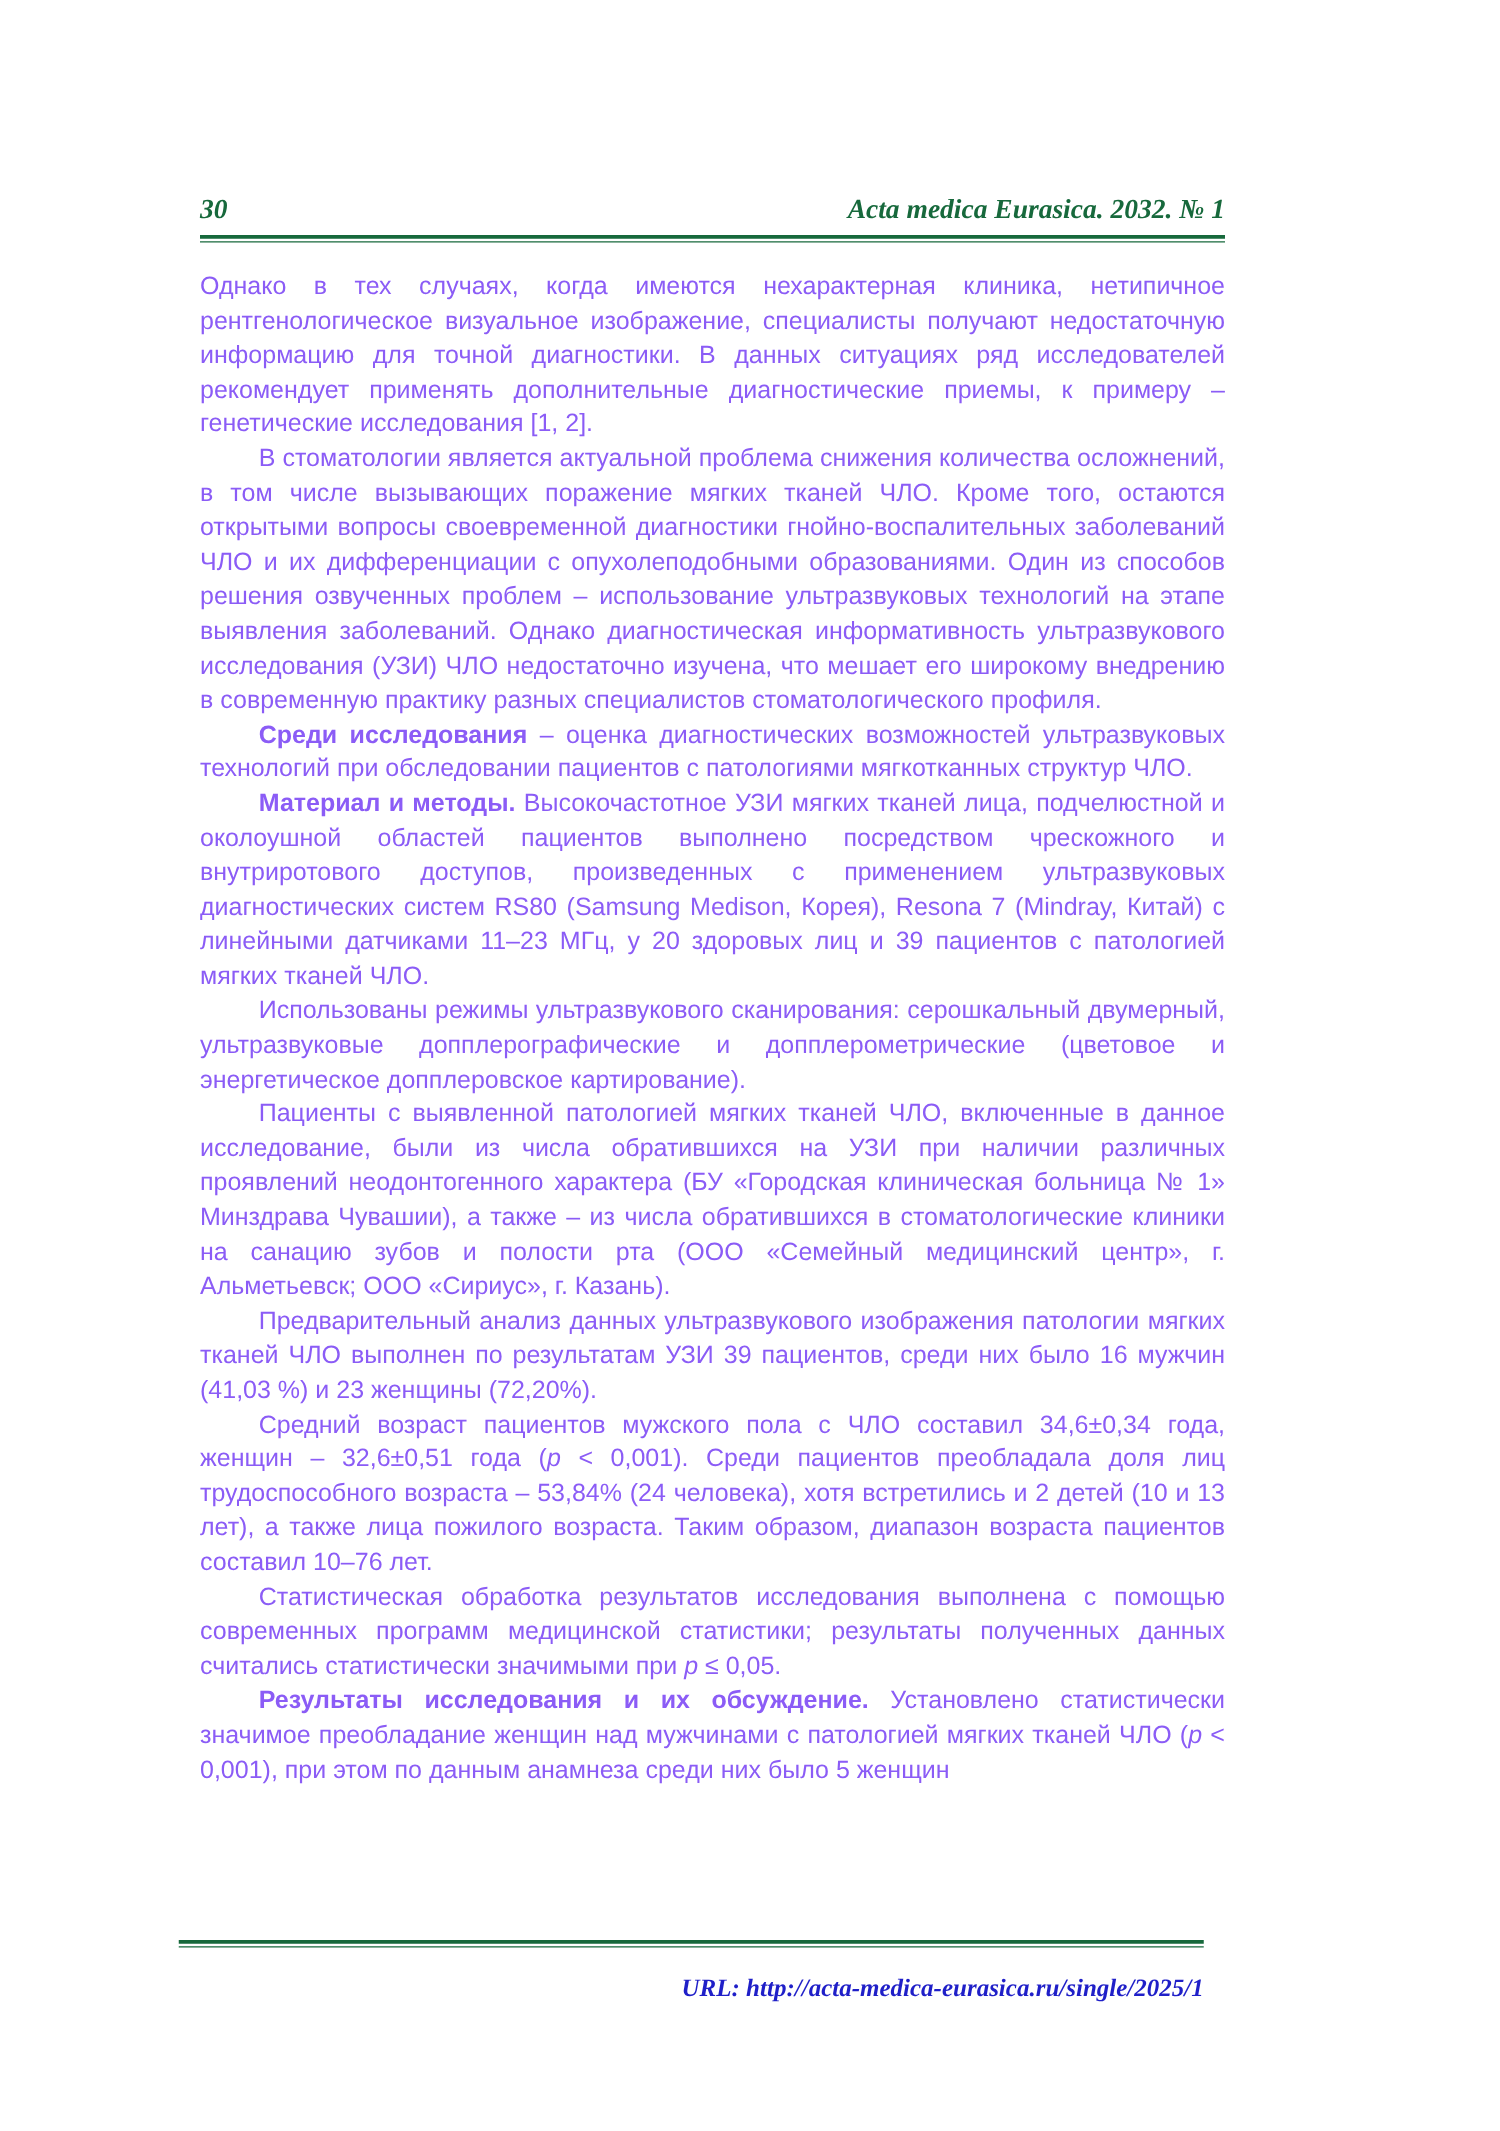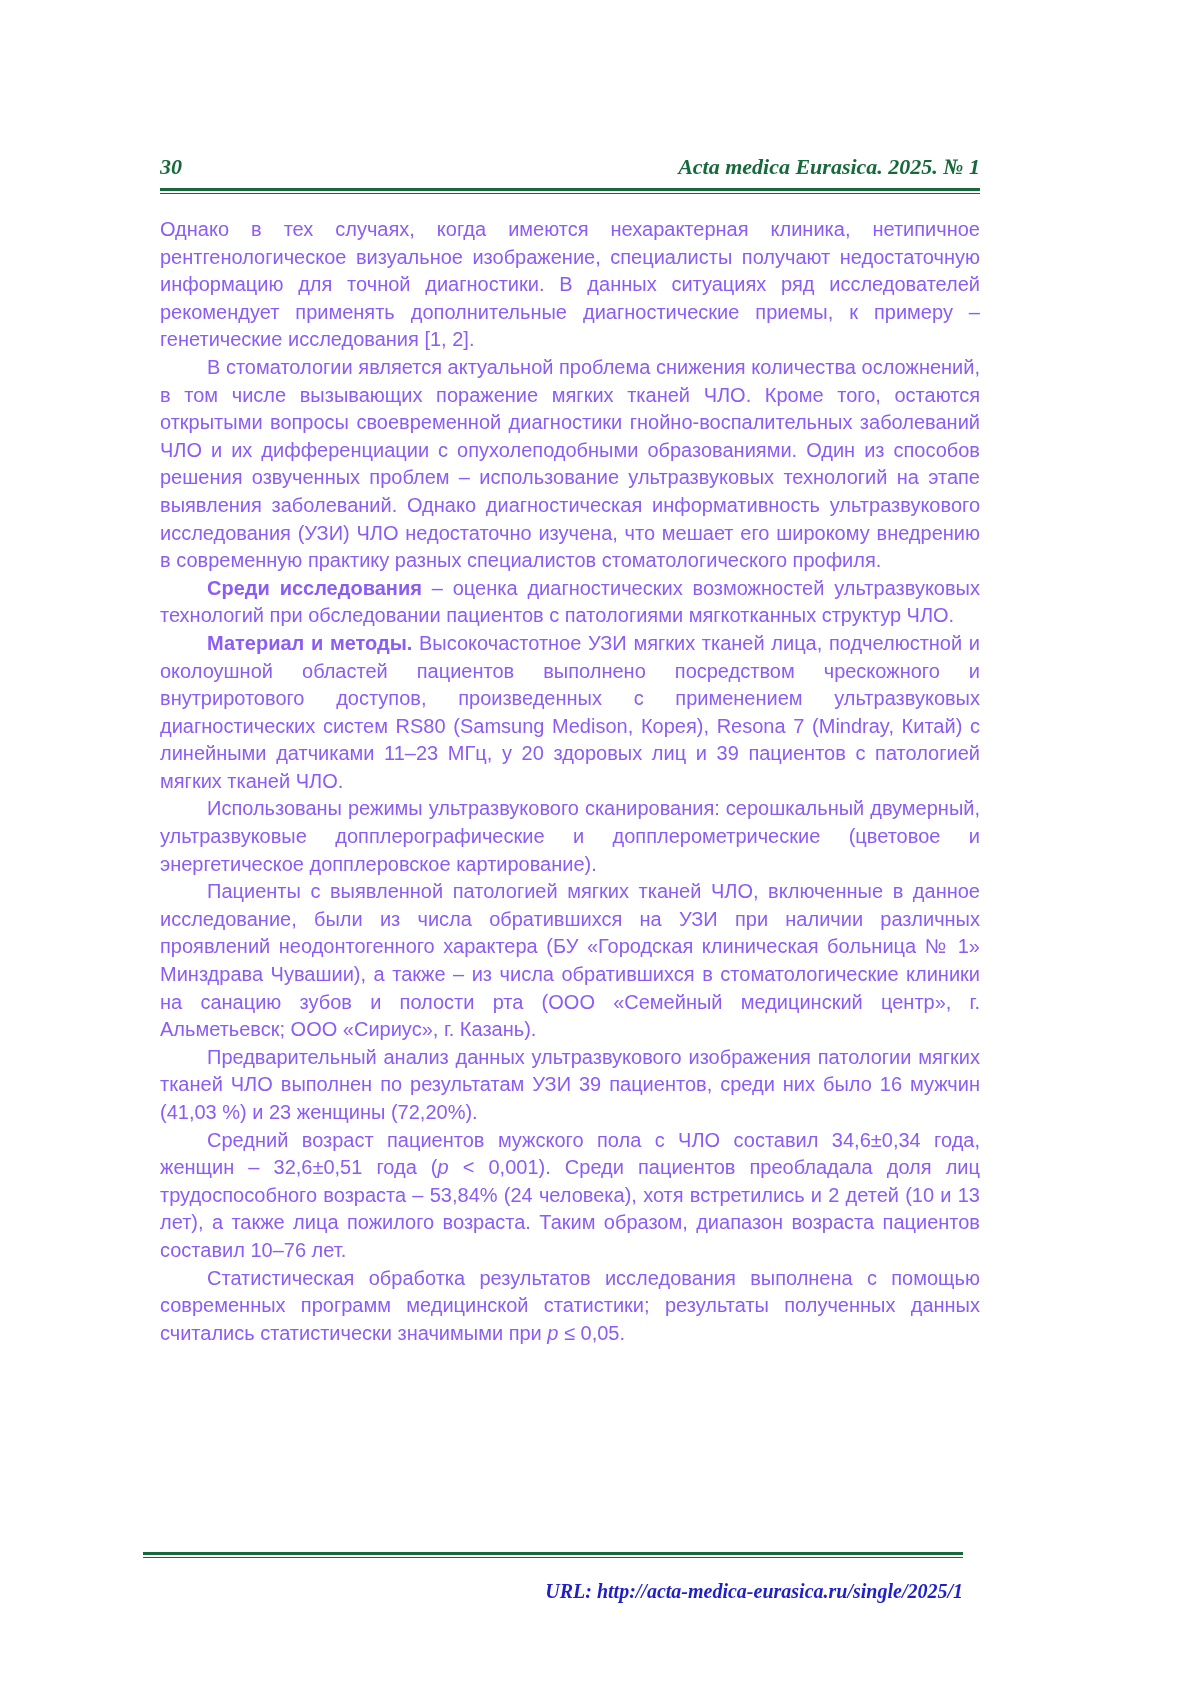--- a/index.html
+++ b/index.html
@@ -62,32 +62,33 @@
     color: var(--footer-blue, #1F1FC8);
   }
 </style>
 </head>
 <body>
 
 <div class="page">
   <div class="content">
     <div class="header-row">
       <span>30</span>
-      <span>Acta medica Eurasica. 2025. № 1</span>
+      <span>Acta medica Eurasica. 2032. № 1</span>
     </div>
     <div class="rule"></div>
     <div class="article">
         <p class="">Однако в тех случаях, когда имеются нехарактерная клиника, нетипичное рентгенологическое визуальное изображение, специалисты получают недостаточную информацию для точной диагностики. В данных ситуациях ряд исследователей рекомендует применять дополнительные диагностические приемы, к примеру – генетические исследования [1, 2].</p>
         <p class="indent">В стоматологии является актуальной проблема снижения количества осложнений, в том числе вызывающих поражение мягких тканей ЧЛО. Кроме того, остаются открытыми вопросы своевременной диагностики гнойно-воспалительных заболеваний ЧЛО и их дифференциации с опухолеподобными образованиями. Один из способов решения озвученных проблем – использование ультразвуковых технологий на этапе выявления заболеваний. Однако диагностическая информативность ультразвукового исследования (УЗИ) ЧЛО недостаточно изучена, что мешает его широкому внедрению в современную практику разных специалистов стоматологического профиля.</p>
         <p class="indent"><b>Среди исследования</b> – оценка диагностических возможностей ультразвуковых технологий при обследовании пациентов с патологиями мягкотканных структур ЧЛО.</p>
         <p class="indent"><b>Материал и методы.</b> Высокочастотное УЗИ мягких тканей лица, подчелюстной и околоушной областей пациентов выполнено посредством чрескожного и внутриротового доступов, произведенных с применением ультразвуковых диагностических систем RS80 (Samsung Medison, Корея), Resona 7 (Mindray, Китай) с линейными датчиками 11–23 МГц, у 20 здоровых лиц и 39 пациентов с патологией мягких тканей ЧЛО.</p>
         <p class="indent">Использованы режимы ультразвукового сканирования: серошкальный двумерный, ультразвуковые допплерографические и допплерометрические (цветовое и энергетическое допплеровское картирование).</p>
         <p class="indent">Пациенты с выявленной патологией мягких тканей ЧЛО, включенные в данное исследование, были из числа обратившихся на УЗИ при наличии различных проявлений неодонтогенного характера (БУ «Городская клиническая больница № 1» Минздрава Чувашии), а также – из числа обратившихся в стоматологические клиники на санацию зубов и полости рта (ООО «Семейный медицинский центр», г. Альметьевск; ООО «Сириус», г. Казань).</p>
         <p class="indent">Предварительный анализ данных ультразвукового изображения патологии мягких тканей ЧЛО выполнен по результатам УЗИ 39 пациентов, среди них было 16 мужчин (41,03 %) и 23 женщины (72,20%).</p>
         <p class="indent">Средний возраст пациентов мужского пола с ЧЛО составил 34,6±0,34 года, женщин – 32,6±0,51 года (<i>p</i> &lt; 0,001). Среди пациентов преобладала доля лиц трудоспособного возраста – 53,84% (24 человека), хотя встретились и 2 детей (10 и 13 лет), а также лица пожилого возраста. Таким образом, диапазон возраста пациентов составил 10–76 лет.</p>
         <p class="indent">Статистическая обработка результатов исследования выполнена с помощью современных программ медицинской статистики; результаты полученных данных считались статистически значимыми при <i>p</i> ≤ 0,05.</p>
+        <p class="indent"><b>Результаты исследования и их обсуждение.</b> Установлено статистически значимое преобладание женщин над мужчинами с патологией мягких тканей ЧЛО (<i>p</i> &lt; 0,001), при этом по данным анамнеза среди них было 5 женщин</p>
       </div>
   </div>
   <div class="footer">
     <div class="rule"></div>
     <div class="footer-url">URL: http://acta-medica-eurasica.ru/single/2025/1</div>
   </div>
 </div>
 
 </body></html>

